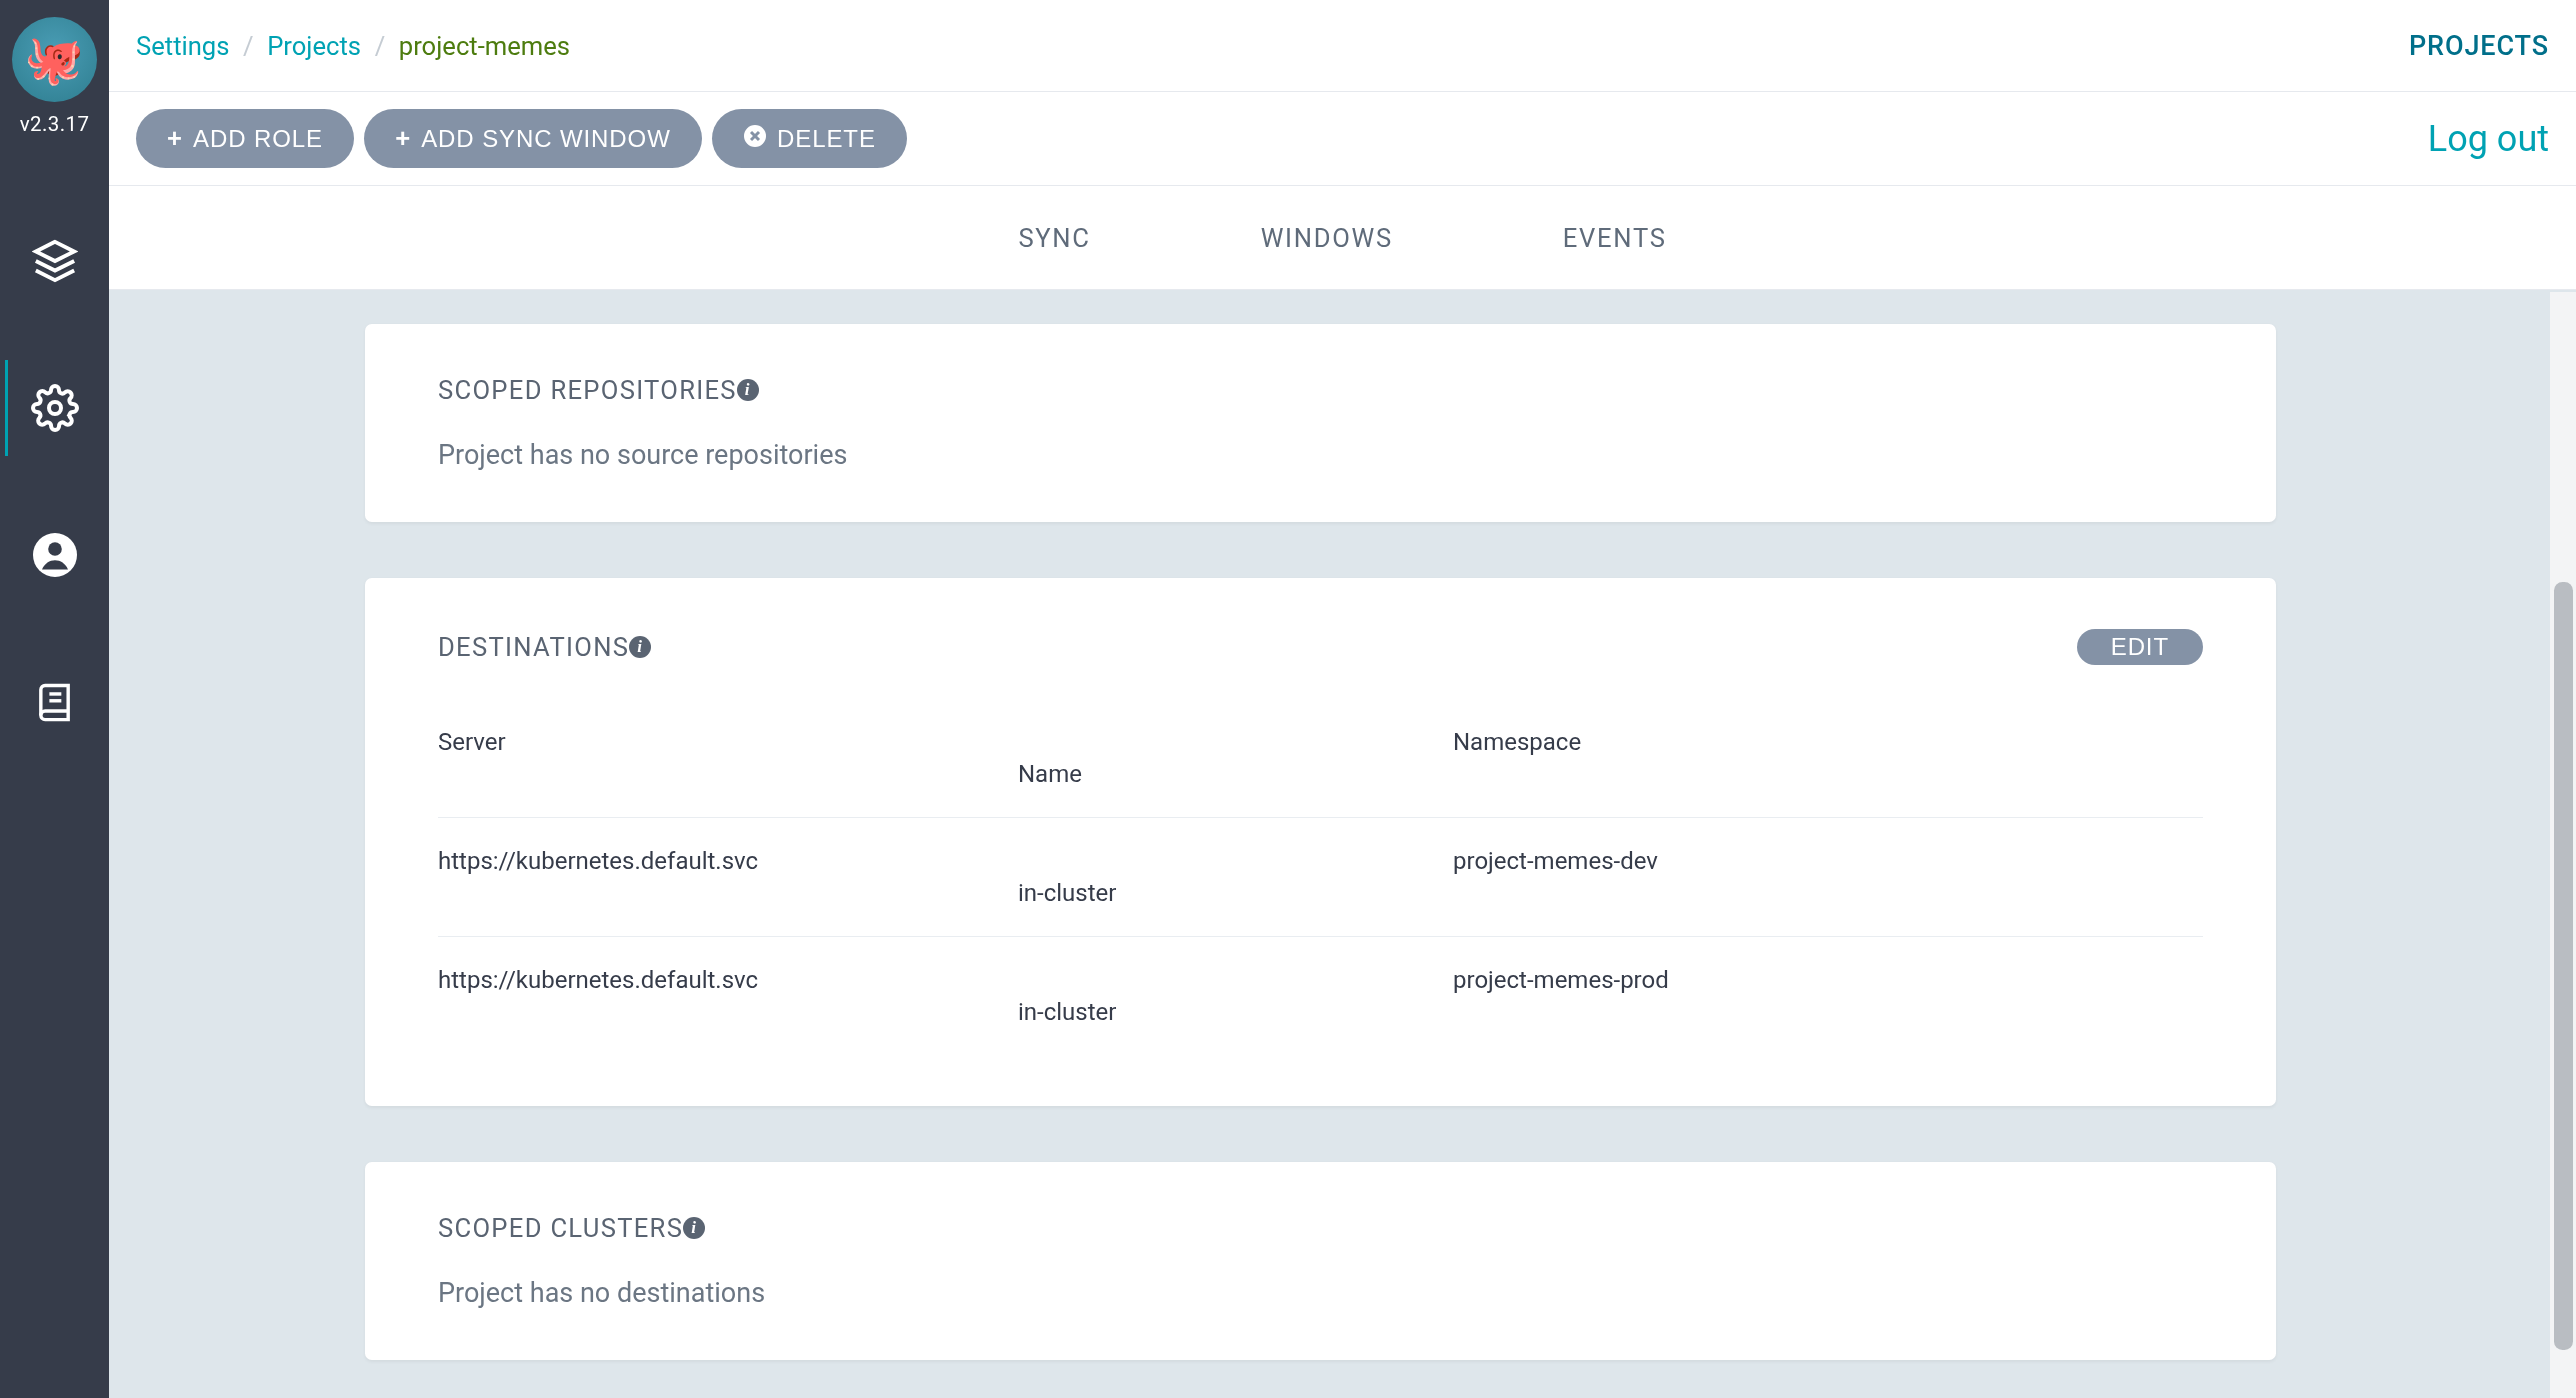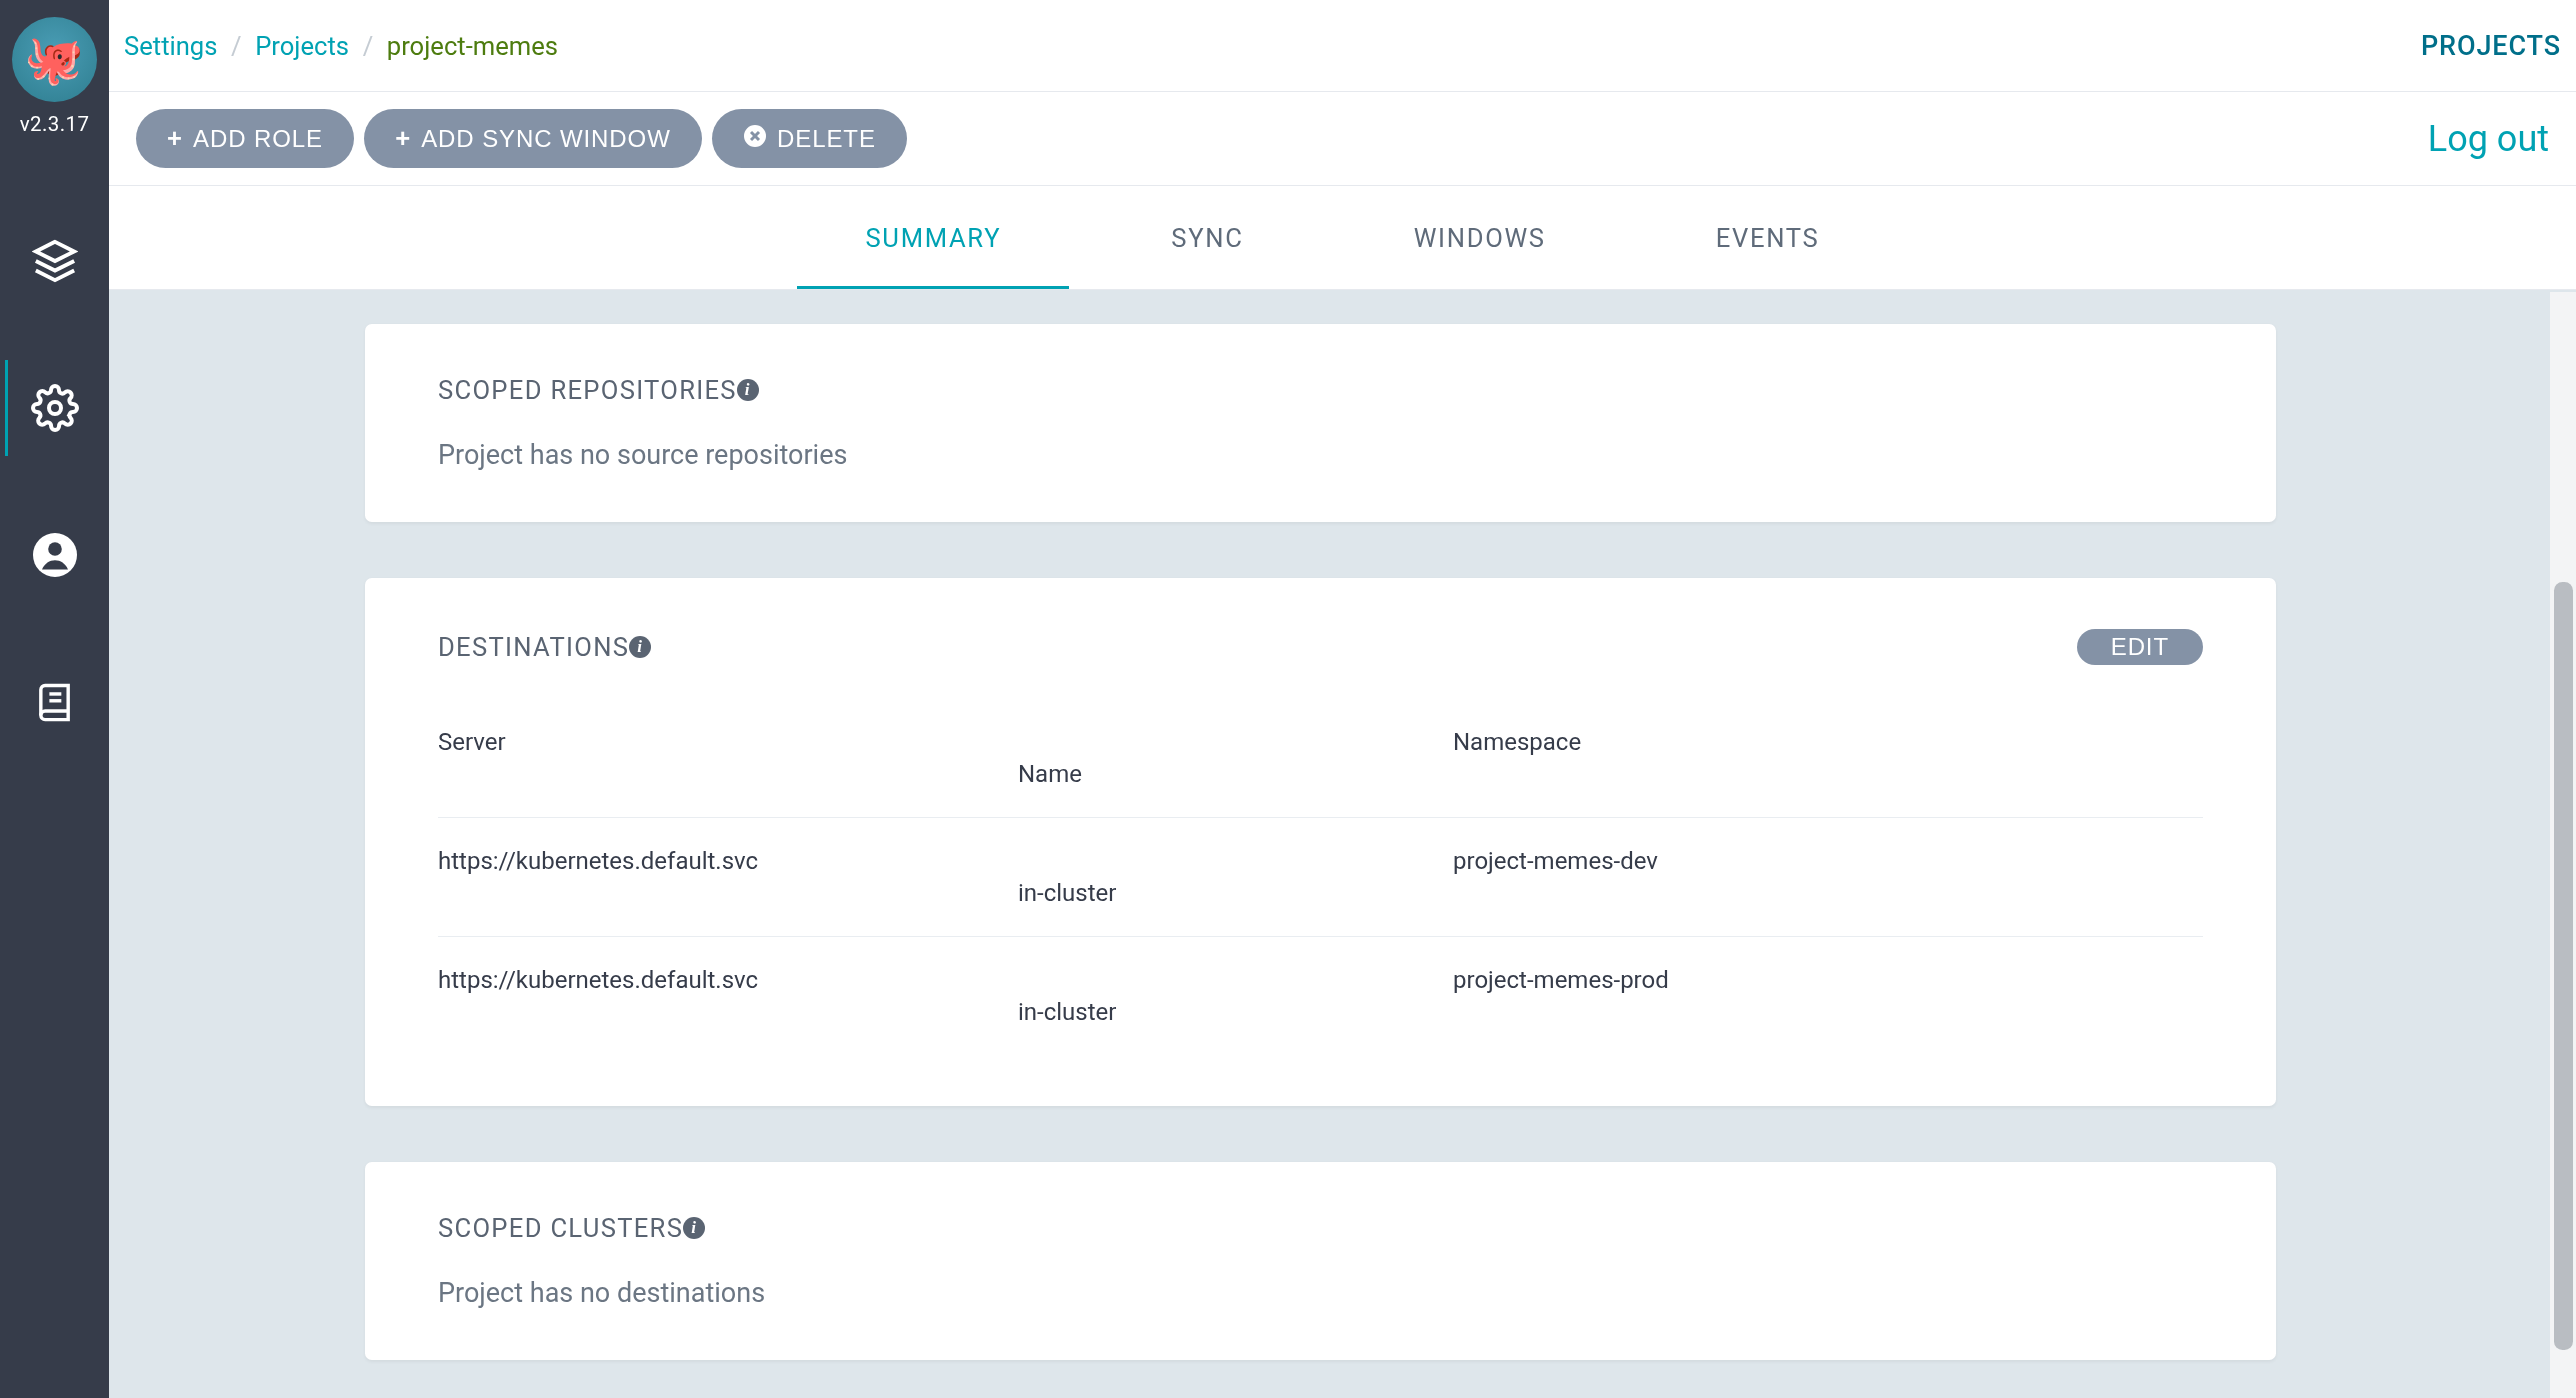--- a/index.html
+++ b/index.html
@@ -13,21 +13,21 @@
   .nav-items { margin-top: 77px; width: 100%; display: flex; flex-direction: column; align-items: center; gap: 51px; }
   .nav-item { width: 100%; height: 96px; display: flex; align-items: center; justify-content: center; cursor: pointer; position: relative; }
   .nav-item.active::before { content: ""; position: absolute; left: 5.1px; top: 0; bottom: 0; width: 3.4px; background: #00a2b3; }
   .nav-icon { width: 48px; height: 48px; display: flex; align-items: center; justify-content: center; }
   .nav-icon svg { stroke: #fff; fill: none; stroke-width: 2; }
 
   
   .main { flex: 1; display: flex; flex-direction: column; background: #fff; min-width: 0; }
 
   
-  .header1 { height: 92px; border-bottom: 1.7px solid #e6e9ee; display: flex; align-items: center; padding: 0 15px; }
+  .header1 { height: 92px; border-bottom: 1.7px solid #e6e9ee; display: flex; align-items: center; padding: 0 27px; }
   .breadcrumb { display: flex; align-items: center; gap: 13.6px; font-size: 25.6px; }
   .crumb-link { color: #00a2b3; cursor: pointer; }
   .crumb-sep { color: #c5ccd3; }
   .crumb-current { color: #4d7c0f; }
   .spacer { flex: 1; }
   .page-title { color: #006f8a; font-weight: 500; font-size: 27px; letter-spacing: 0.9px; }
 
   
   .header2 { height: 94px; border-bottom: 1.7px solid #e6e9ee; display: flex; align-items: center; padding: 0 27px; gap: 10.2px; }
   .btn { background: #8492a6; color: #fff; border: none; border-radius: 852px; padding: 15.4px 31px; font-size: 24px; font-weight: 500; letter-spacing: 0.9px; display: inline-flex; align-items: center; gap: 10.2px; cursor: pointer; }
@@ -145,23 +145,20 @@
           </svg>
       </span>
       <span>DELETE</span>
     </button>
     <div class="spacer"></div>
     <span class="logout">Log out</span>
   </div>
 
   <div class="tabs">
     <div class="tabrow">
-      <div class="tab active">
-          <span>SUMMARY</span>
-        </div>
       <div class="tab">
           <span>SYNC</span>
         </div>
       <div class="tab">
           <span>WINDOWS</span>
         </div>
       <div class="tab">
           <span>EVENTS</span>
         </div>
     </div>

